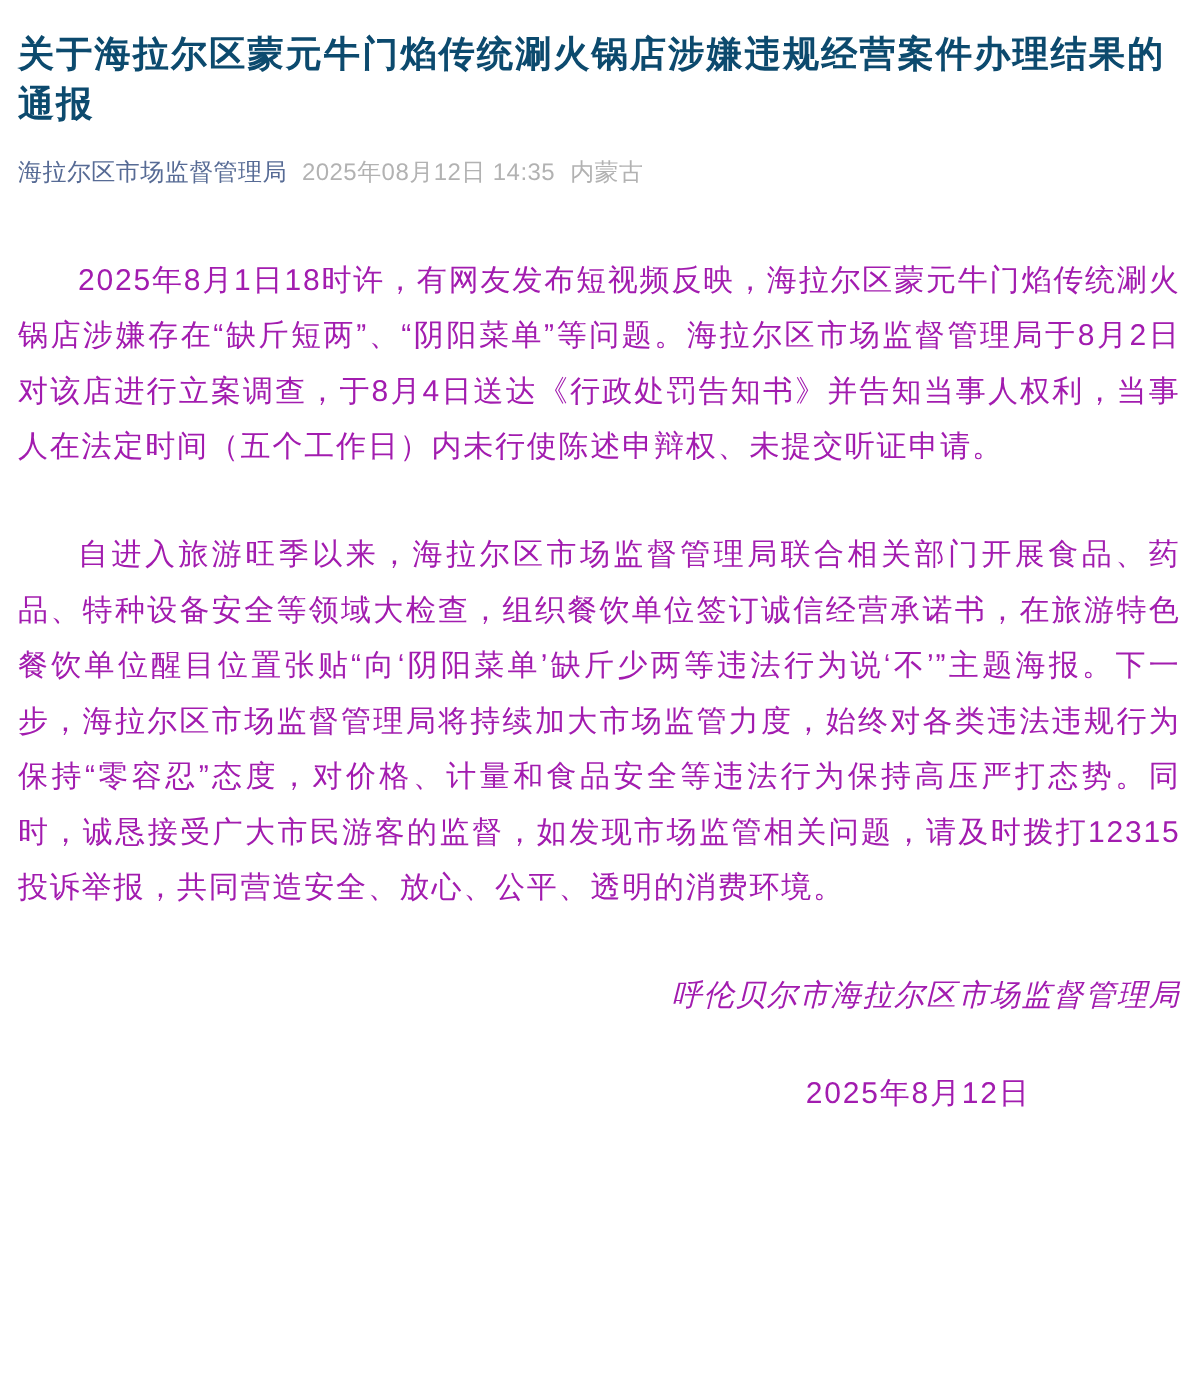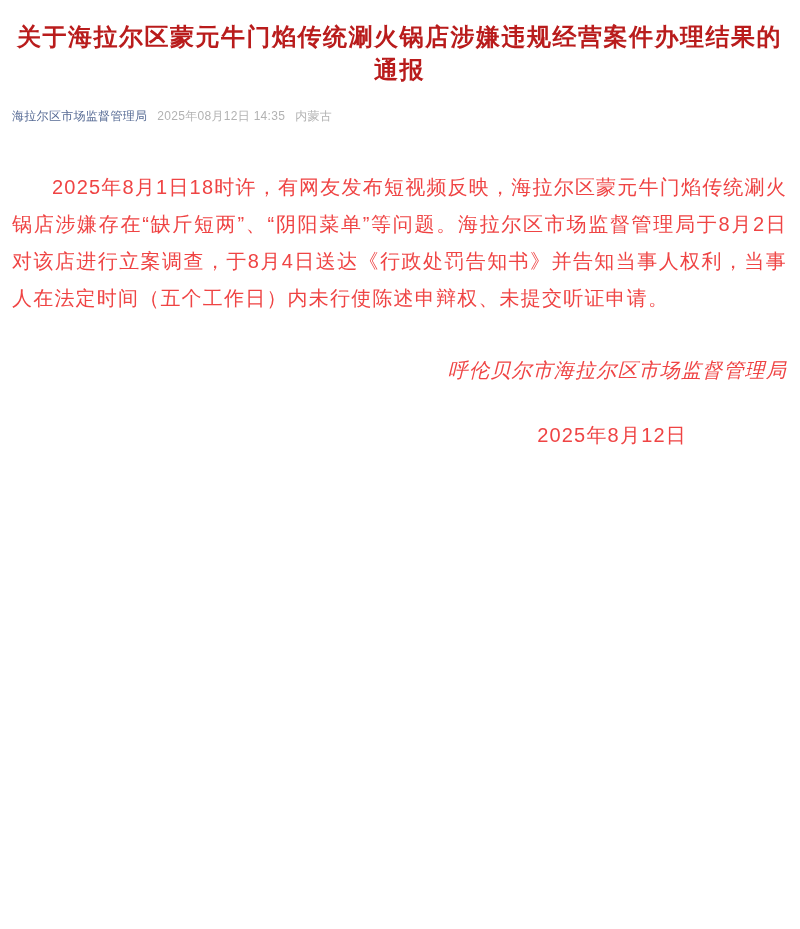--- a/index.html
+++ b/index.html
@@ -16,27 +16,27 @@
   .page {
     box-sizing: border-box;
     width: 800px;
     padding: 20px 13px 0 12px;
   }
   .article-title {
     margin: 0;
     font-size: 24px;
     line-height: 33px;
     font-weight: 700;
-    color: #b91c1c;
+    color: #0c4a6e;
     letter-spacing: 1.5px;
-    text-align: center;
+    text-align: left;
   }
   .byline {
     margin-top: 20px;
-    font-size: 12px;
+    font-size: 16px;
     line-height: 20px;
     letter-spacing: 0.3px;
     white-space: nowrap;
   }
   .byline .account {
     color: #576b95;
     margin-right: 10px;
     cursor: pointer;
   }
   .byline .meta {
@@ -45,21 +45,21 @@
   .byline .region {
     margin-left: 10px;
   }
   .content {
     margin-top: 43px;
   }
   .content p {
     margin: 0 0 35px 0;
     font-size: 20px;
     line-height: 37px;
-    color: #ef4444;
+    color: #a21caf;
     letter-spacing: 1.2px;
     text-align: justify;
     text-justify: inter-ideograph;
     text-indent: 2em;
   }
   .content p.signature {
     text-align: right;
     text-indent: 0;
     margin: 0;
     font-style: italic;
@@ -76,17 +76,18 @@
 <div class="page">
 
   <h1 class="article-title">关于海拉尔区蒙元牛门焰传统涮火锅店涉嫌违规经营案件办理结果的通报</h1>
 
   <div class="byline">
     <span class="account">海拉尔区市场监督管理局</span><span class="meta">2025年08月12日 14:35</span><span class="meta region">内蒙古</span>
   </div>
 
   <div class="content">
     <p>2025年8月1日18时许，有网友发布短视频反映，海拉尔区蒙元牛门焰传统涮火锅店涉嫌存在“缺斤短两”、“阴阳菜单”等问题。海拉尔区市场监督管理局于8月2日对该店进行立案调查，于8月4日送达《行政处罚告知书》并告知当事人权利，当事人在法定时间（五个工作日）内未行使陈述申辩权、未提交听证申请。</p>
+    <p>自进入旅游旺季以来，海拉尔区市场监督管理局联合相关部门开展食品、药品、特种设备安全等领域大检查，组织餐饮单位签订诚信经营承诺书，在旅游特色餐饮单位醒目位置张贴“向‘阴阳菜单’缺斤少两等违法行为说‘不’”主题海报。下一步，海拉尔区市场监督管理局将持续加大市场监管力度，始终对各类违法违规行为保持“零容忍”态度，对价格、计量和食品安全等违法行为保持高压严打态势。同时，诚恳接受广大市民游客的监督，如发现市场监管相关问题，请及时拨打12315投诉举报，共同营造安全、放心、公平、透明的消费环境。</p>
     <p class="signature">呼伦贝尔市海拉尔区市场监督管理局</p>
     <p class="sign-date">2025年8月12日</p>
   </div>
 
 </div>
 
 </body></html>

